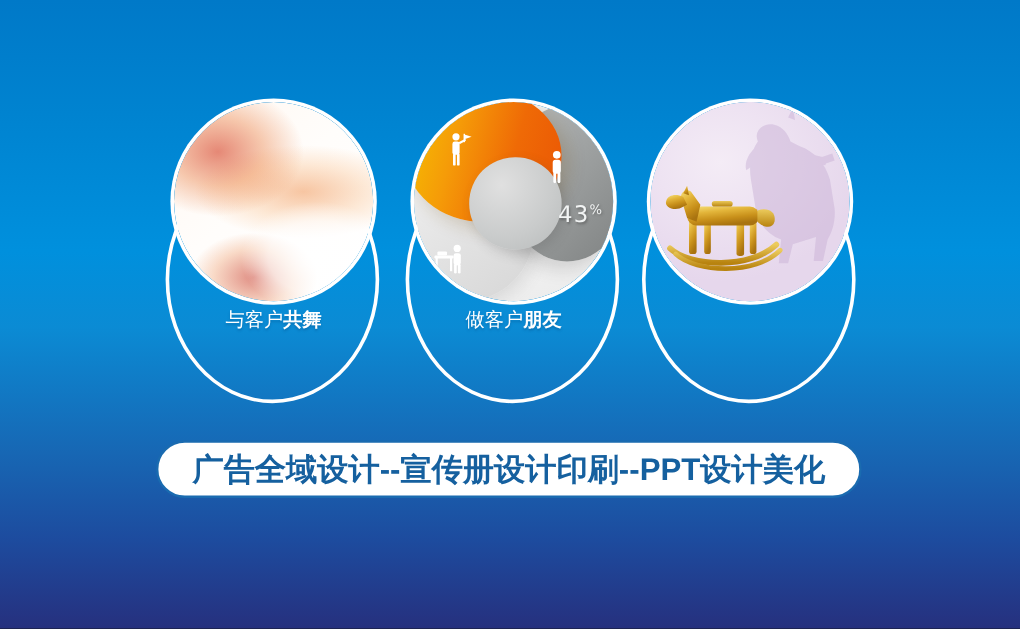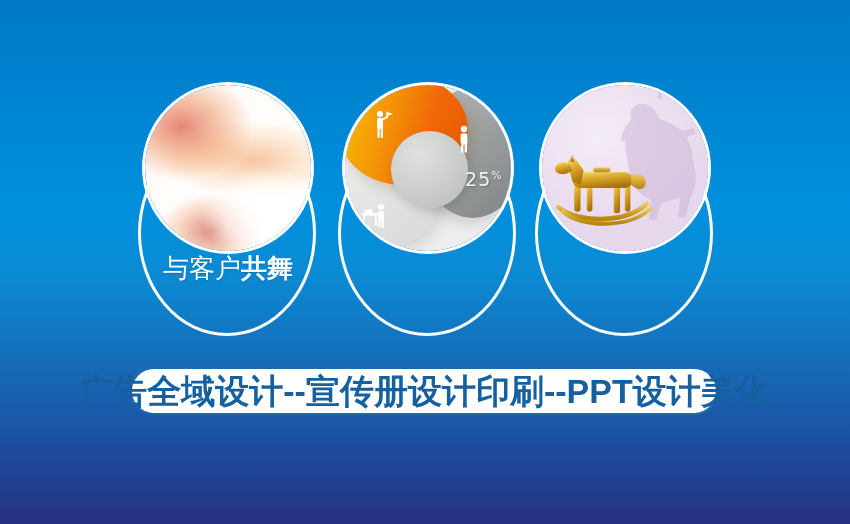--- a/index.html
+++ b/index.html
@@ -171,21 +171,21 @@
   .horse-main svg { width: 100%; height: 100%; }
 
   
   .label {
     position: absolute;
     left: 0;
     top: 168px;
     width: 200px;
     text-align: center;
     color: #ffffff;
-    font-size: 26px;
+    font-size: 16px;
     line-height: 30px;
     white-space: nowrap;
     text-shadow: 0 1px 2px rgba(0,50,100,0.28);
   }
   .label .lite { font-weight: 500; letter-spacing: 0px; }
   .label .bold { font-weight: bold; letter-spacing: 0px; }
 
   
   .banner {
     position: absolute;
@@ -196,21 +196,21 @@
     background: #ffffff;
     border: 2px solid #1a6bb0;
     border-radius: 24px;
     box-sizing: border-box;
     display: flex;
     align-items: center;
     justify-content: center;
   }
   .banner-text {
     color: #15609f;
-    font-size: 34px;
+    font-size: 26px;
     font-weight: bold;
     letter-spacing: 0px;
     white-space: nowrap;
     line-height: 1;
   }
 </style>
 </head>
 <body>
 
 <div id="stage">
@@ -280,23 +280,26 @@
                   <rect x="18.4" y="17" width="2.2" height="8" rx="1.1"></rect>
                   <rect x="21.6" y="17" width="2.2" height="8" rx="1.1"></rect>
                   <rect x="2" y="10" width="16" height="2.4" rx="1"></rect>
                   <rect x="3" y="12" width="1.8" height="11"></rect>
                   <rect x="15" y="12" width="1.8" height="11"></rect>
                   <rect x="4.5" y="6.5" width="8" height="3.4" rx="1"></rect>
                 </g>
               </svg>
             </div>
 
-            <div class="pct"><span>25</span><span class="u">%</span></div>
+            <div class="pct"><span>43</span><span class="u">%</span></div>
           </div>
         </div>
+      </div>
+      <div class="label">
+        <span class="lite">做客户</span><span class="bold">朋友</span>
       </div>
     </div>
 
     <div class="card c3">
       <div class="ring"></div>
       <div class="disc">
         <div class="disc-inner">
           <div class="art-horse">
 
             <div class="horse-shadow">

